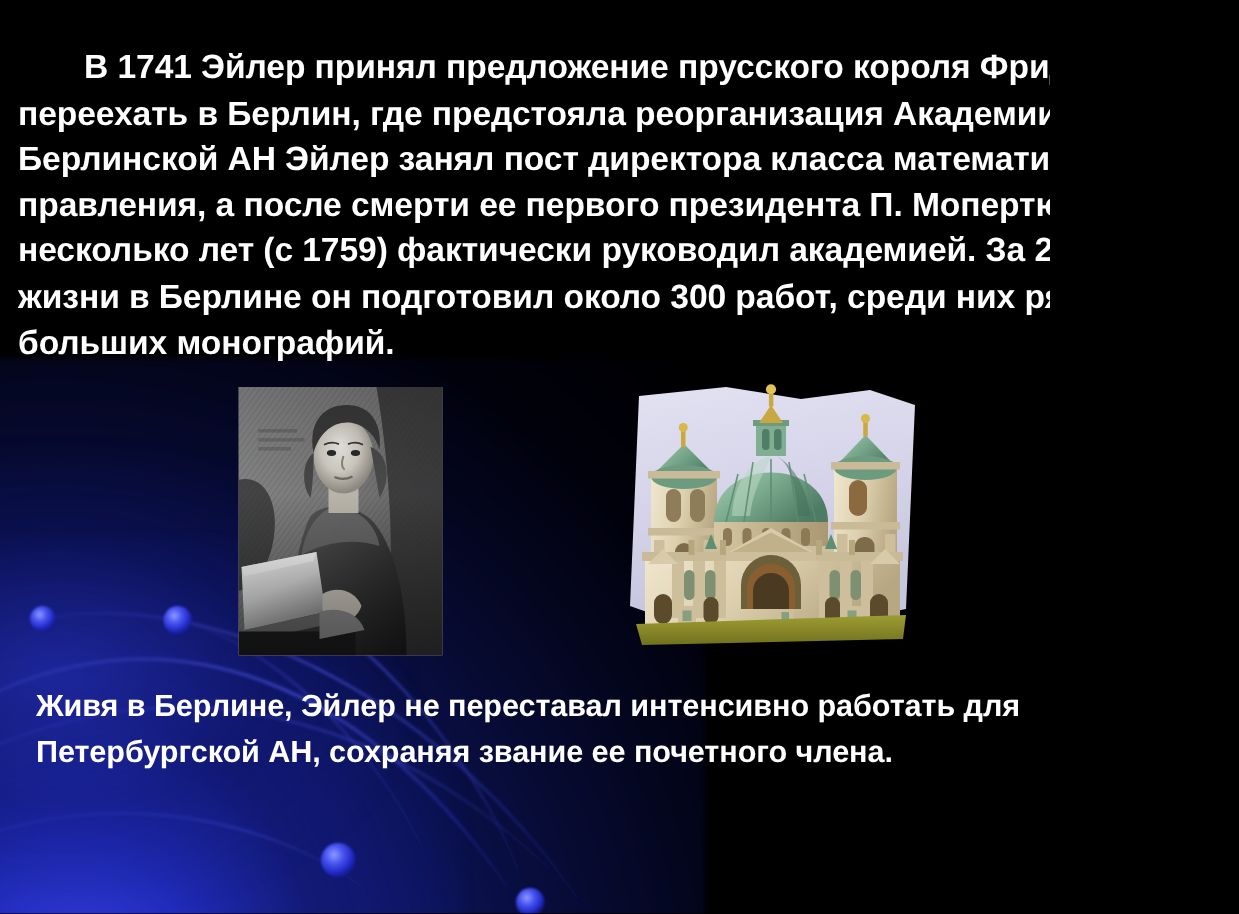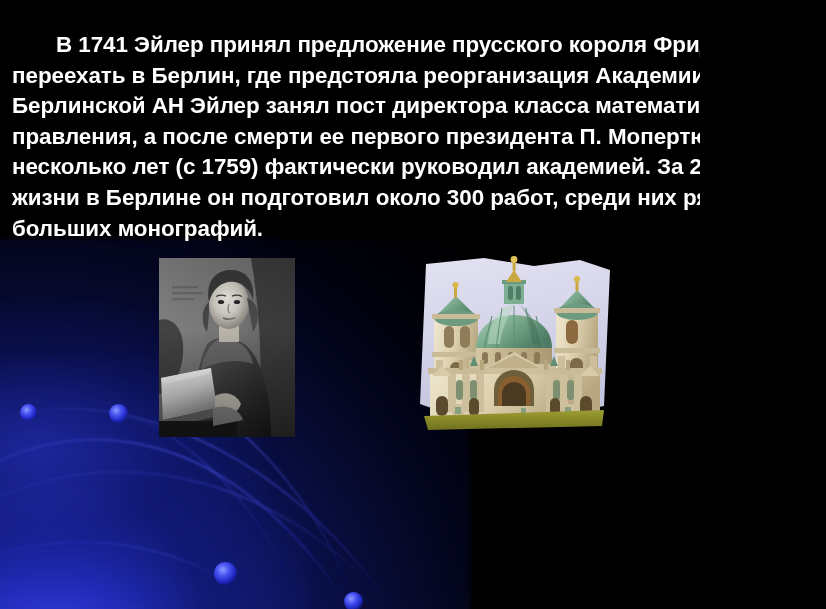--- a/index.html
+++ b/index.html
@@ -399,14 +399,15 @@
           <rect x="107" y="152" width="5" height="6" fill="#86a07f"></rect>
           <rect x="148" y="148" width="12" height="12" fill="#cdbf9c"></rect>
           <rect x="151" y="151" width="6" height="7" fill="#86a07f"></rect>
         </g>
       </g>
 
       <path d="M10 160 L190 154 L188 170 L14 174 Z" fill="url(#grass)"></path>
     </svg>
   </div>
 
+  <div class="para" id="caption-paragraph">Живя в Берлине, Эйлер не переставал интенсивно работать для Петербургской АН, сохраняя звание ее почетного члена.</div>
 
 </div>
 
 </body></html>

